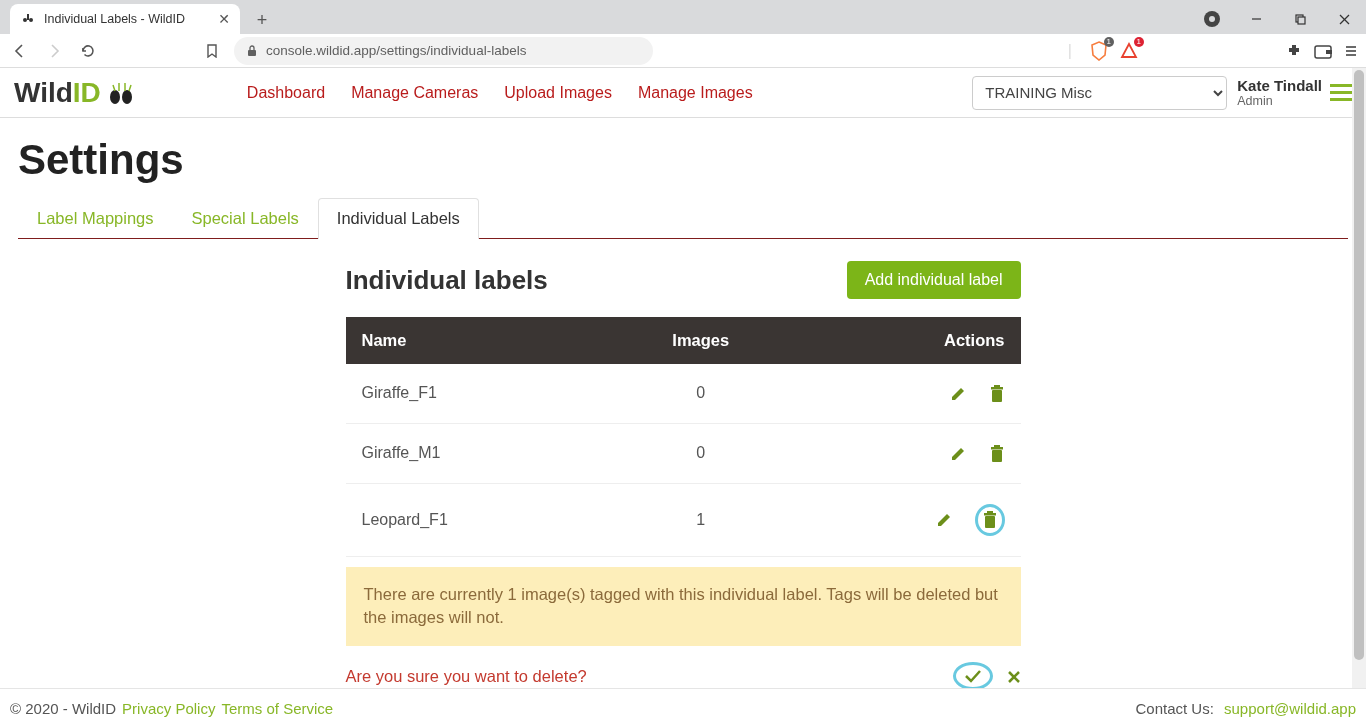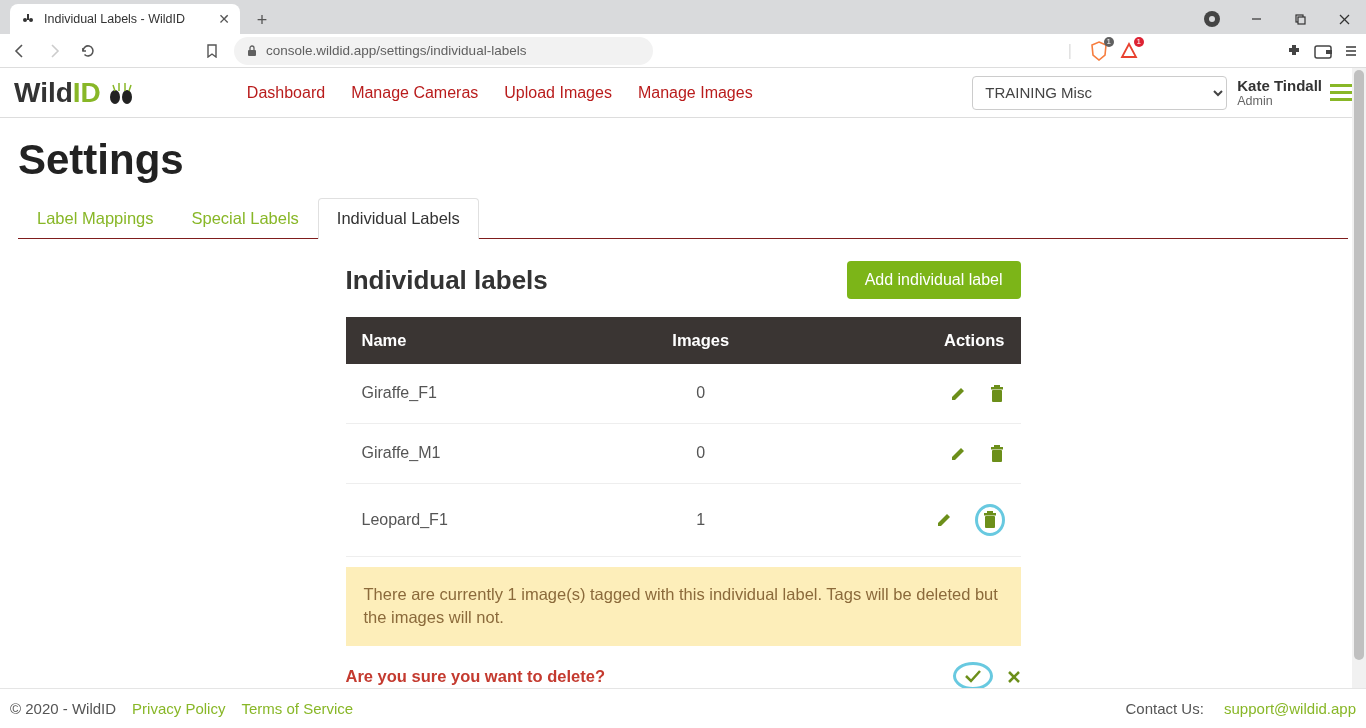--- a/index.html
+++ b/index.html
@@ -56,27 +56,27 @@
   thead th:nth-child(3) { text-align: right; }
   tbody td { padding: 20px 16px; color: #555; font-size: 16px; border-bottom: 1px solid #eee; }
   tbody td:nth-child(2) { text-align: center; }
   tbody td:nth-child(3) { text-align: right; }
   .action-icons { display: inline-flex; gap: 22px; align-items: center; justify-content: flex-end; }
   .icon-btn { cursor: pointer; color: #6c8f1a; }
   .circled { border: 3px solid #68c9e0; border-radius: 50%; padding: 4px; display: inline-flex; }
 
   .warning-box { background: #fdeeba; color: #8b6a3b; padding: 16px 18px; font-size: 16.5px; line-height: 1.45; margin-top: 10px; }
   .confirm-row { margin-top: 16px; display: flex; align-items: center; }
-  .confirm-text { color: #c43a2f; font-size: 16.5px; font-weight: bold; }
+  .confirm-text { color: #c43a2f; font-size: 16.5px; }
   .confirm-actions { margin-left: auto; display: flex; align-items: center; gap: 14px; }
   .confirm-actions .check { border: 3px solid #68c9e0; border-radius: 50%; padding: 3px 8px; display: inline-flex; color: #6c8f1a; }
 
   
   .footer { position: absolute; bottom: 0; left: 0; right: 0; height: 40px; border-top: 1px solid #e5e5e5; display: flex; align-items: center; font-size: 15px; padding: 0 10px; color: #555; background: #fff; }
-  .footer a { color: #88b727; margin-left: 16px; text-decoration: none; cursor: pointer; }
+  .footer a { color: #88b727; margin-left: 6px; text-decoration: none; cursor: pointer; }
   .footer .right { margin-left: auto; }
 
   
   .scroll-track { position: absolute; right: 0; top: 68px; bottom: 24px; width: 14px; background: #f1f1f1; }
   .scroll-thumb { position: absolute; left: 2px; right: 2px; top: 2px; height: 590px; background: #c0c0c0; border-radius: 5px; }
   .scroll-arrow { position: absolute; left: 0; right: 0; height: 14px; display: flex; align-items: center; justify-content: center; font-size: 9px; color: #888; }
   .scroll-arrow.top { top: 0; } .scroll-arrow.bot { bottom: 0; }
 
   svg { vertical-align: middle; }
 </style>

